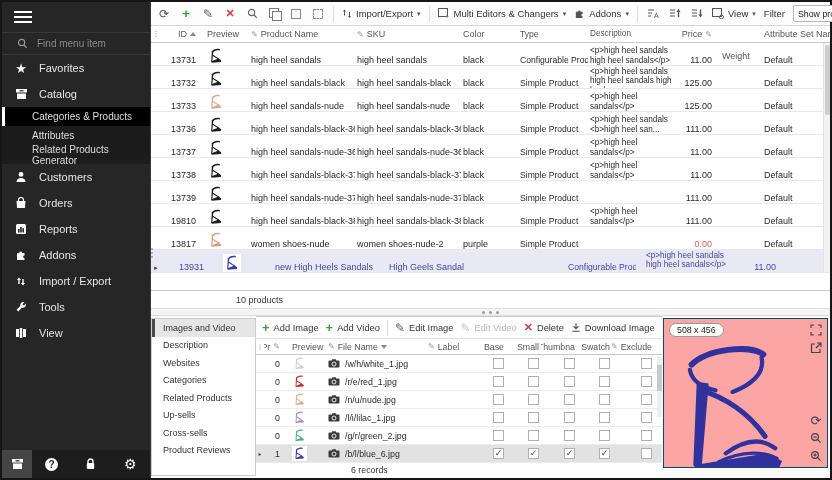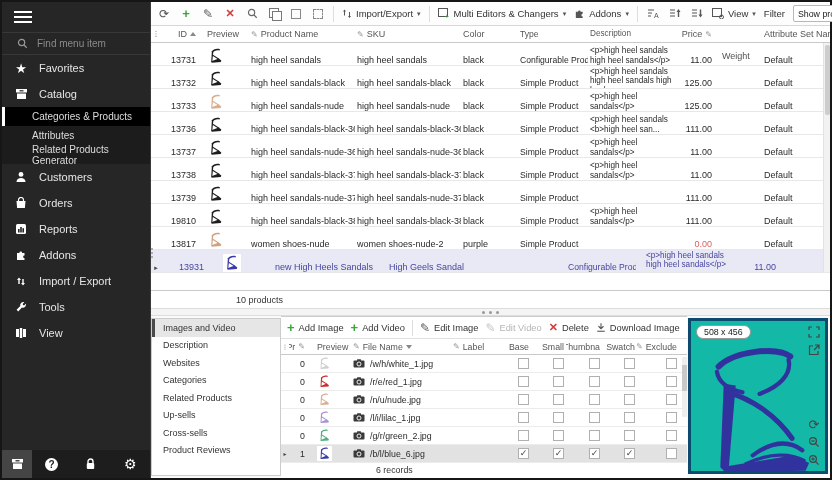--- a/index.html
+++ b/index.html
@@ -77,21 +77,21 @@
   .vscroll .thumb { position:absolute; top:2px; left:1px; width:5px; height:70px; background:#cdcdcd; border-radius:2px; }
   .v-handle { position:absolute; left:-1px; top:210px; width:3px; height:34px; display:flex; flex-direction:column; gap:2px; align-items:center; justify-content:center; }
   .v-handle i { width:2px; height:2px; background:#9a9a9a; border-radius:50%; }
 
   
   .h-splitter { height:8px; background:#f4f4f4; border-top:1px solid #ddd; border-bottom:1px solid #ddd; display:flex; align-items:center; justify-content:center; cursor:row-resize; }
   .h-splitter i { width:3px; height:3px; background:#999; border-radius:50%; margin:0 2px; }
 
   
   .bottom { flex:1; display:flex; min-height:0; background:#fafafa; }
-  .tabs { width:130px; flex-shrink:0; background:#fff; border:1px solid #ccc; margin:2px 0 2px 0; display:flex; flex-direction:column; }
+  .tabs { width:105px; flex-shrink:0; background:#fff; border:1px solid #ccc; margin:2px 0 2px 0; display:flex; flex-direction:column; }
   .tab { height:17.5px; display:flex; align-items:center; padding-left:11px; font-size:9px; color:#333; cursor:pointer; position:relative; flex-shrink:0; }
   .tab.selected { background:#e6e6e6; }
   .tab.selected::before { content:""; position:absolute; left:0; top:0; bottom:0; width:3px; background:#4a4a4a; }
 
   .images-panel { width:406px; flex-shrink:0; display:flex; flex-direction:column; background:#fff; border-top:1px solid #ccc; position:relative; }
   .img-toolbar { height:22px; display:flex; align-items:center; gap:7px; padding:0 6px; font-size:9.3px; color:#333; border-bottom:1px solid #e0e0e0; white-space:nowrap; overflow:hidden; }
   .tb-btn.disabled { color:#b5b5b5; }
   .tb-btn.disabled .glyph { color:#c5c5c5; }
   .b-head { height:16px; display:flex; align-items:center; font-size:8.8px; color:#555; border-bottom:1px solid #c9c9c9; }
   .b-row { height:18px; display:flex; align-items:center; border-bottom:1px solid #ececec; font-size:8.8px; color:#2a2a2a; cursor:pointer; }
@@ -103,21 +103,21 @@
   .b-file { width:100px; flex-shrink:0; display:flex; align-items:center; gap:5px; }
   .b-label { width:45px; flex-shrink:0; }
   .b-chk { width:35px; flex-shrink:0; display:flex; justify-content:flex-end; }
   .b-chk.w36 { width:36px; } .b-chk.w42 { width:42px; }
   .cb { width:11px; height:11px; border:1px solid #b0b0b0; background:#fff; display:flex; align-items:center; justify-content:center; cursor:pointer; }
   .cb.checked::after { content:"\2713"; font-size:9px; color:#444; line-height:1; }
   .b-foot { height:14px; display:flex; align-items:center; font-size:8.8px; color:#333; padding-left:95px; }
   .bscroll { position:absolute; right:0; top:40px; width:5px; height:60px; background:#eee; }
   .bscroll .thumb { position:absolute; top:8px; left:0; width:5px; height:26px; background:#c9c9c9; }
 
-  .preview-panel { flex:1; background:#14b8a6; border:3px solid #0c4a6e; margin:2px 2px 4px 1px; position:relative; overflow:hidden; }
+  .preview-panel { flex:1; background:#fca5a5; border:1px solid #0c4a6e; margin:2px 2px 10px 1px; position:relative; overflow:hidden; }
   .dim-badge { position:absolute; left:5px; top:4px; border:1px solid #999; border-radius:7px; padding:1px 7px; font-size:8.8px; color:#222; background:#fff; z-index:2; }
   .pv-ico { position:absolute; width:14px; height:14px; color:#444; cursor:pointer; z-index:2; display:flex; align-items:center; justify-content:center; }
   .big-shoe { position:absolute; left:2px; top:14px; width:128px; height:146px; }
   svg { display:block; }
 </style>
 </head>
 <body>
 
 <svg width="0" height="0" style="position:absolute">
   <symbol id="shoe-sym" viewBox="0 0 20 20">

